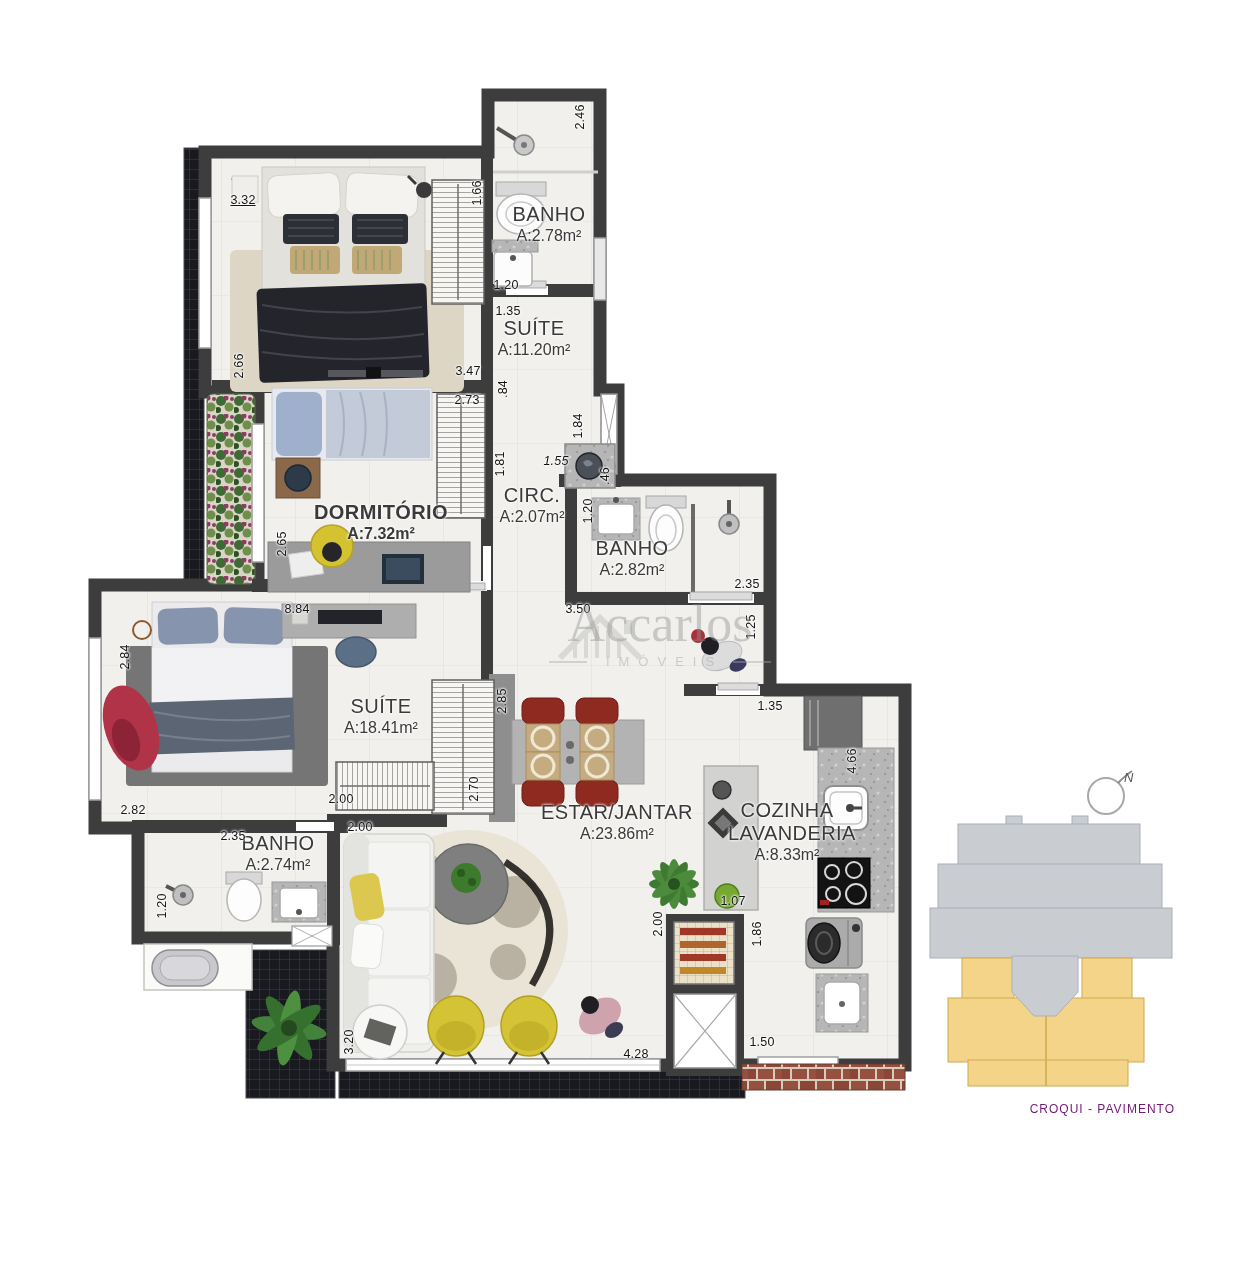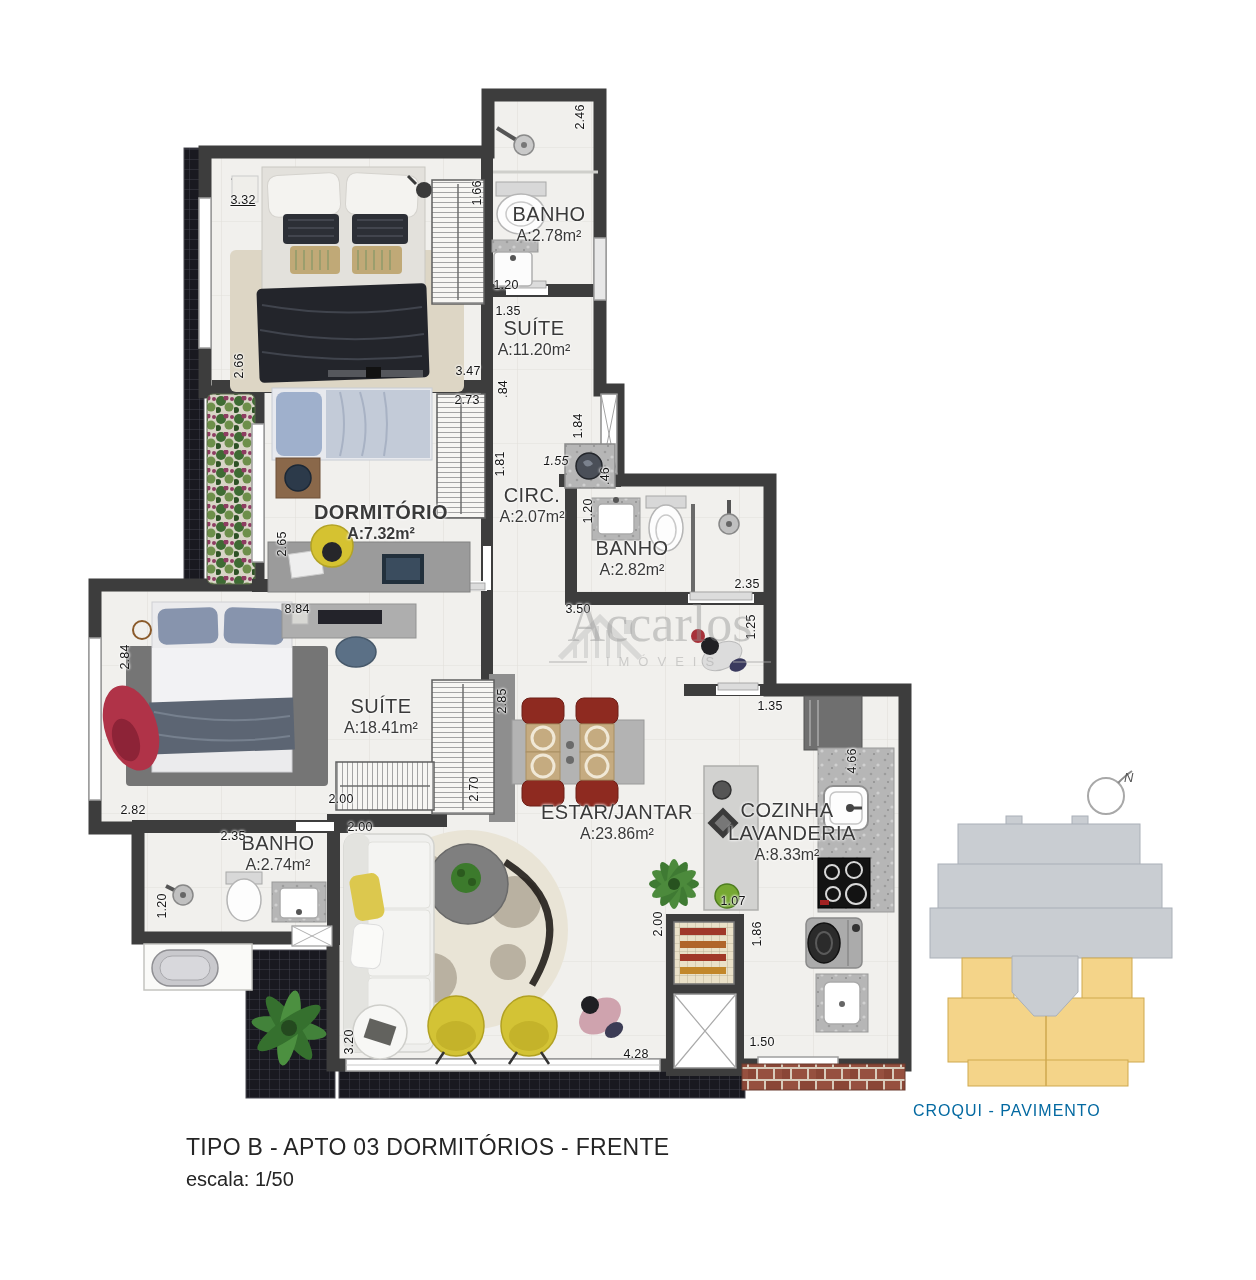--- a/index.html
+++ b/index.html
@@ -18,22 +18,22 @@
   .room-label.wrap .room-name{width:118px;}
   
   #wm{position:absolute;left:540px;top:598px;width:240px;text-align:center;opacity:.42;
       pointer-events:none;}
   #wm .wm-name{font-family:"Liberation Serif",serif;font-size:52px;
       color:#8f8f8f;line-height:1;}
   #wm .wm-sub{display:flex;align-items:center;gap:10px;justify-content:center;margin-top:4px;
       color:#9a9a9a;font-size:13px;letter-spacing:9px;text-indent:9px;}
   #wm .wm-sub::before,#wm .wm-sub::after{content:"";flex:0 0 38px;height:2px;background:#a8a8a8;}
   
-  #croqui-caption{position:absolute;left:913px;top:1102px;width:262px;text-align:left;
-      font-size:16px;letter-spacing:1px;color:#0369a1;}
+  #croqui-caption{position:absolute;left:913px;top:1102px;width:262px;text-align:right;
+      font-size:12px;letter-spacing:1px;color:#701a75;}
   #north-label{position:absolute;left:1124px;top:770px;font-size:13px;font-style:italic;color:#555;}
   
   #title-block{position:absolute;left:186px;top:1134px;color:#252525;}
   #title-line{font-size:23px;letter-spacing:.3px;}
   #scale-line{font-size:20px;margin-top:7px;}
 </style>
 </head>
 <body>
 
 <div id="stage">
@@ -484,18 +484,14 @@
     </div>
 
 <div id="wm">
   <div class="wm-name">Accarlos</div>
   <div class="wm-sub">IMÓVEIS</div>
 </div>
 
 <div id="north-label">N</div>
 <div id="croqui-caption">CROQUI - PAVIMENTO</div>
 
-<div id="title-block">
-  <div id="title-line">TIPO B - APTO 03  DORMITÓRIOS - FRENTE</div>
-  <div id="scale-line">escala: 1/50</div>
+
 </div>
 
-</div>
-
 </body></html>

